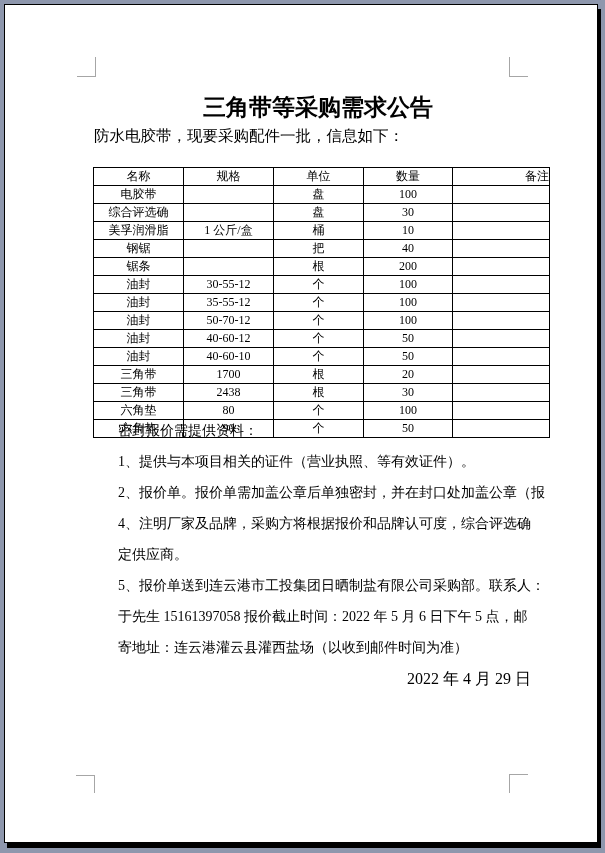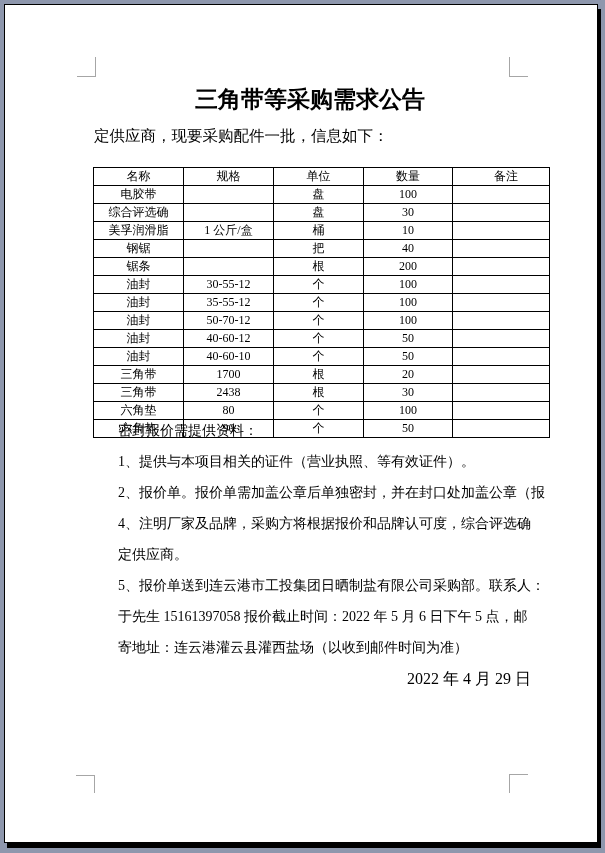--- a/index.html
+++ b/index.html
@@ -15,57 +15,57 @@
     background: var(--page-background, #fff);
     border: 1px solid #000;
     box-shadow: 3px 5px 0 #000;
   }
   .mark { position: absolute; width: 18px; height: 19px; }
   .mark.tl { left: 72px;  top: 52px;  border-right: 1px solid var(--margin-mark,#a6a6a6); border-bottom: 1px solid var(--margin-mark,#a6a6a6); }
   .mark.tr { left: 504px; top: 52px;  border-left: 1px solid var(--margin-mark,#a6a6a6);  border-bottom: 1px solid var(--margin-mark,#a6a6a6); }
   .mark.bl { left: 71px;  top: 770px; height: 17px; border-right: 1px solid var(--margin-mark,#a6a6a6); border-top: 1px solid var(--margin-mark,#a6a6a6); }
   .mark.br { left: 504px; top: 769px; height: 18px; border-left: 1px solid var(--margin-mark,#a6a6a6);  border-top: 1px solid var(--margin-mark,#a6a6a6); }
   .title {
-    position: absolute; left: 89px; top: 74px; width: 416px; margin: 8px;
+    position: absolute; left: 89px; top: 74px; width: 416px; margin: 16px;
     font-size: 23px; line-height: 26px; font-weight: bold; text-align: center;
     white-space: nowrap;
   }
   .intro {
     position: absolute; left: 89px; top: 115px;
     font-size: 15.5px; line-height: 31px; white-space: nowrap;
   }
   table.items {
     position: absolute; left: 88px; top: 162px;
     width: 457px; height: 245px;
     border-collapse: collapse; table-layout: fixed;
     font-size: 12px;
   }
   table.items th, table.items td {
     border: 1px solid var(--table-border, #000);
     font-weight: normal; text-align: center; vertical-align: middle;
     padding: 0; overflow: hidden; white-space: nowrap;
   }
-  table.items th.remark-col { text-align: center; padding-left: 10px; }
+  table.items th.remark-col { text-align: right; padding-left: 10px; }
   .text-block { position: absolute; left: 89px; top: 410px; width: 420px; margin-left: 24px; }
   .note-line { font-size: 14px; line-height: 31px; white-space: nowrap; }
   .sig { font-size: 16px; line-height: 31px; text-align: right; padding-right: 1px; white-space: nowrap; }
   .sig.date { padding-right: 7px; }
 </style>
 </head>
 <body>
 
 <div class="page">
   <div class="mark tl"></div>
   <div class="mark tr"></div>
   <div class="mark bl"></div>
   <div class="mark br"></div>
 
   <h1 class="title">三角带等采购需求公告</h1>
 
-  <div class="intro">定供应商，现要采购配件一批，信息如下：</div>
+  <div class="intro">防水电胶带，现要采购配件一批，信息如下：</div>
 
   <table class="items">
     <colgroup>
       <col style="width:90px">
         <col style="width:90px">
         <col style="width:90px">
         <col style="width:89px">
         <col style="width:97px">
     </colgroup>
     <thead>

